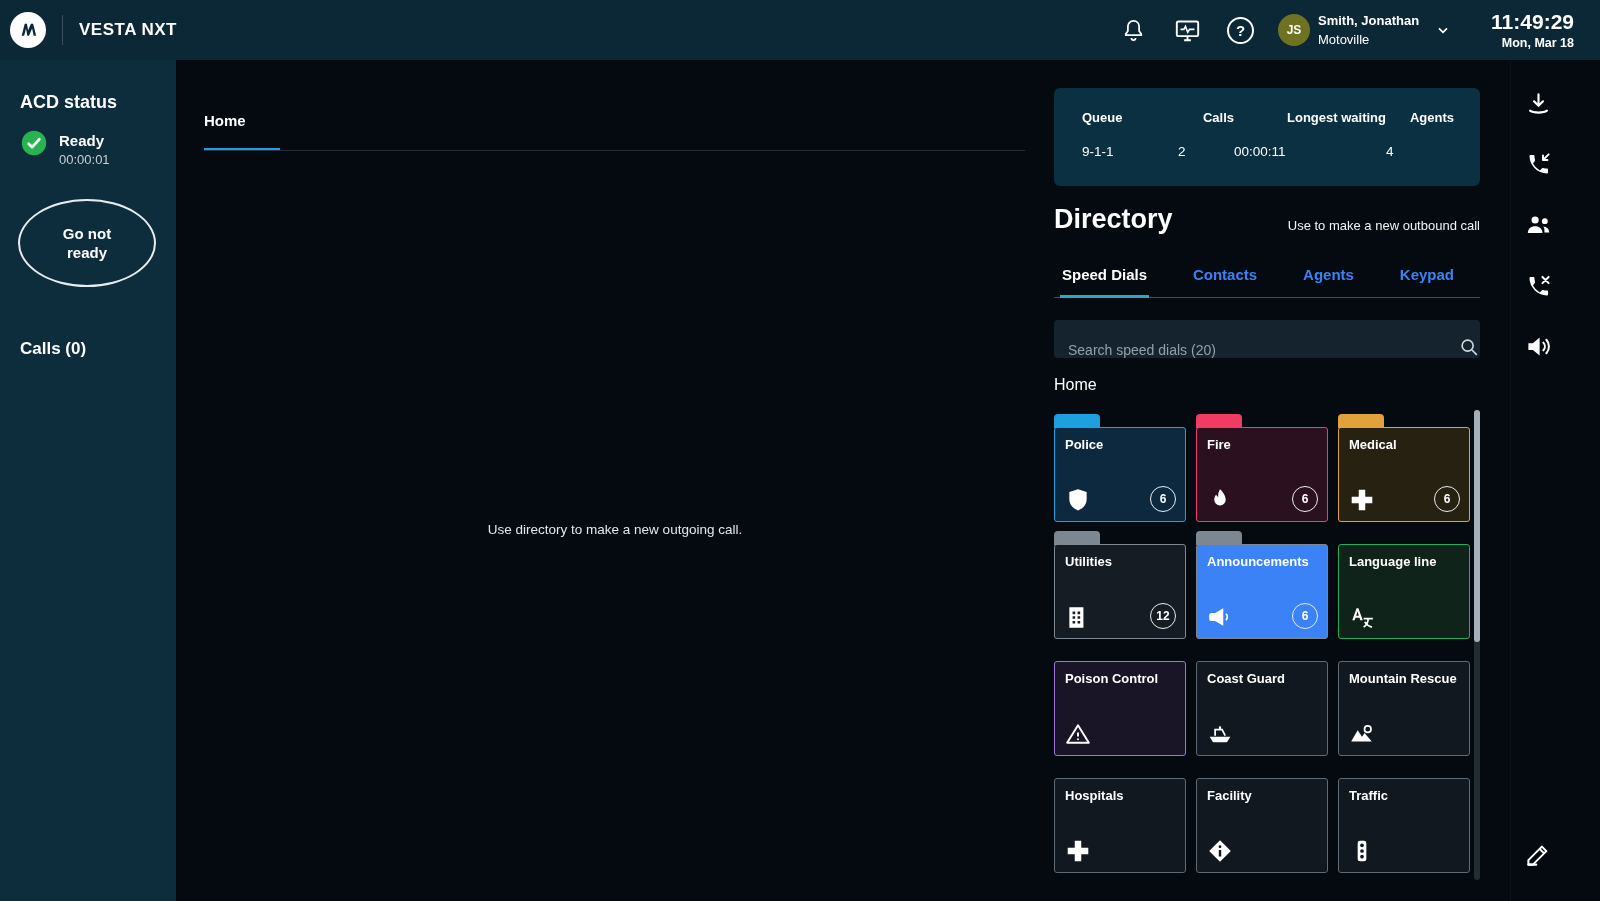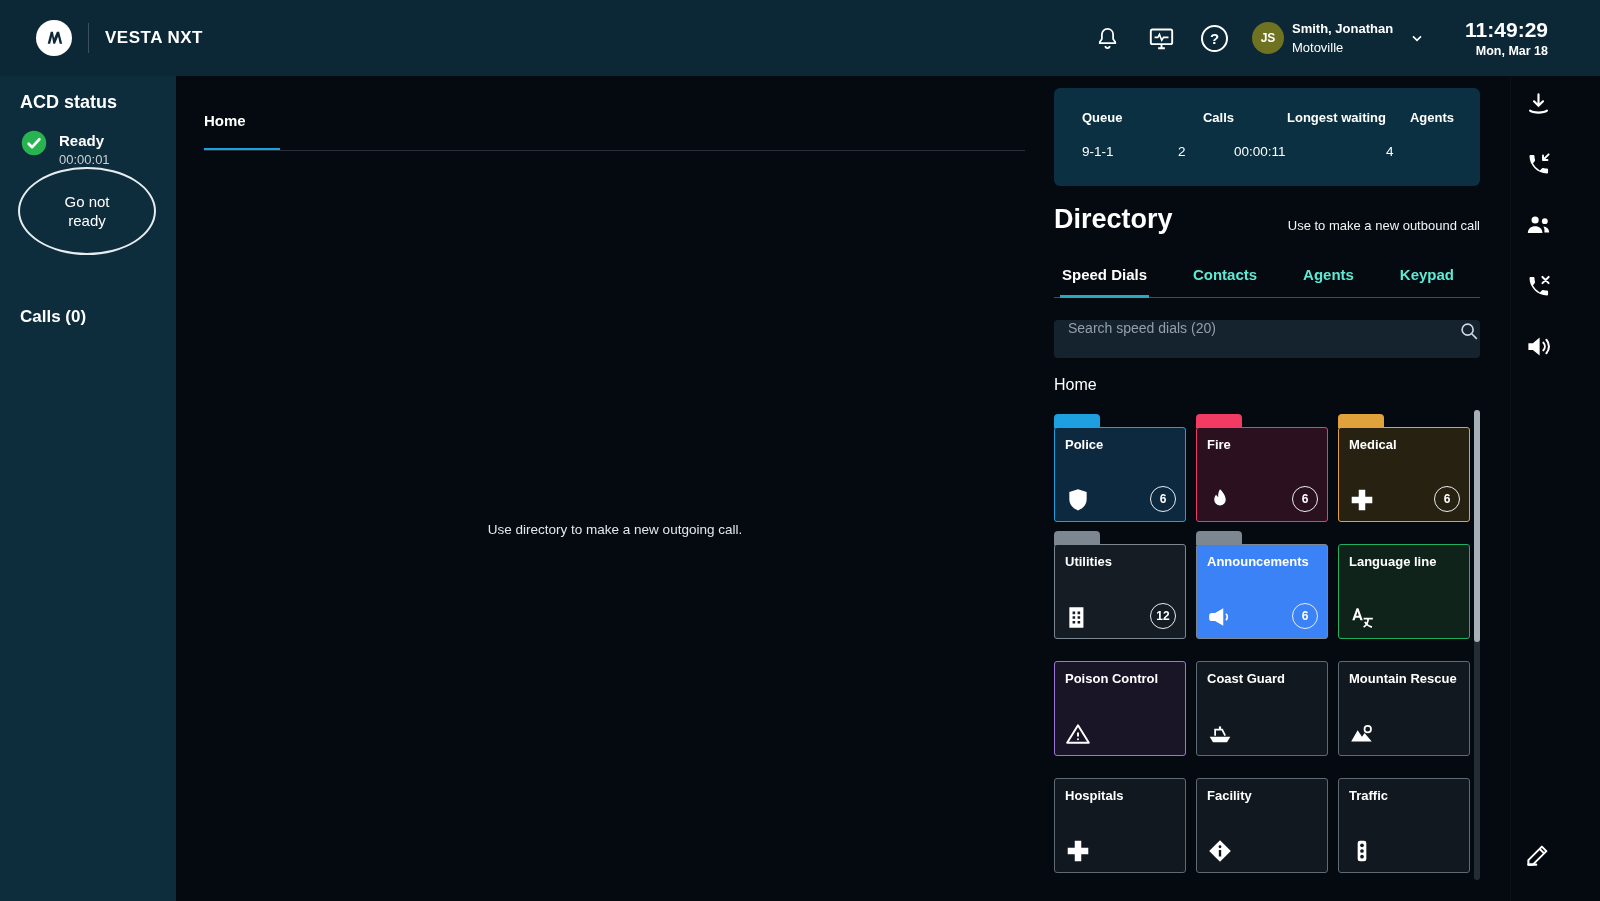--- a/index.html
+++ b/index.html
@@ -1,21 +1,21 @@
 <!DOCTYPE html>
 <html><head>
 <meta charset="utf-8">
 <style>
   *{margin:0;padding:0;box-sizing:border-box}
   html,body{width:1600px;height:901px;overflow:hidden;background:#050a10;
     font-family:"Liberation Sans",sans-serif;color:#fff}
 
   
-  .topbar{position:absolute;left:0;top:0;width:1600px;height:76px;background:#0c2837;
-    display:flex;align-items:center;padding:0 36px;z-index:9}
+  .topbar{position:absolute;left:0;top:0;width:1600px;height:60px;background:#0c2837;
+    display:flex;align-items:center;padding:0 10px;z-index:9}
   .logo{width:36px;height:36px;border-radius:50%;background:#fff;display:flex;
     align-items:center;justify-content:center;flex:0 0 auto}
   .topbar-divider{width:1px;height:30px;background:#3c4f5d;margin:0 16px}
   .brand{font-size:17px;font-weight:bold;letter-spacing:.5px}
   .topbar-right{margin-left:auto;display:flex;align-items:center;gap:24px}
   .icon-btn{width:30px;height:30px;display:flex;align-items:center;justify-content:center;cursor:pointer}
   .help-circle{width:27px;height:27px;border:2.5px solid #fff;border-radius:50%;display:flex;
     align-items:center;justify-content:center;font-size:15px;font-weight:bold;cursor:pointer}
   .user-block{display:flex;align-items:center;gap:8px;cursor:pointer}
   .avatar{width:32px;height:32px;border-radius:50%;background:#6f7220;display:flex;
@@ -24,25 +24,25 @@
   .user-name{font-weight:bold}
   .chevron{margin-left:8px;display:flex}
   .clock{text-align:right;margin-left:16px;margin-right:16px}
   .clock-time{font-size:21px;font-weight:bold;line-height:1.1}
   .clock-date{font-size:12.5px;font-weight:bold;margin-top:2px}
 
   
   .sidebar{position:absolute;left:0;top:60px;width:176px;height:841px;background:#0d2c3c;
     padding:32px 18px 0 20px}
   .acd-title{font-size:18px;font-weight:bold;margin-bottom:16px}
-  .status-row{display:flex;align-items:flex-start;gap:11px;}
+  .status-row{display:flex;align-items:flex-start;gap:11px;margin-bottom:32px}
   .status-label{font-size:15px;font-weight:bold;margin-top:3px}
   .status-timer{font-size:13px;color:#c9d1d6;margin-top:3px}
   .not-ready-btn{width:138px;height:88px;border:2px solid #e6ecef;border-radius:50%;
-    background:transparent;color:#fff;font-size:15px;font-weight:normal;line-height:1.3;
+    background:transparent;color:#fff;font-size:15px;font-weight:bold;line-height:1.3;
     display:flex;align-items:center;justify-content:center;text-align:center;cursor:pointer;
     padding:0 26px;margin:0 0 52px -2px;font-family:inherit}
   .calls-title{font-size:17px;font-weight:bold}
 
   
   .home-tab{position:absolute;left:204px;top:112px;font-size:15px;font-weight:bold;cursor:pointer}
   .home-underline{position:absolute;left:204px;top:148px;width:76px;height:3px;background:#1e9fe0}
   .main-divider{position:absolute;left:204px;top:150px;width:821px;height:1px;background:#28313b}
   .empty-state{position:absolute;left:176px;top:498px;width:878px;text-align:center}
   .empty-title{font-size:27px;font-weight:bold}
@@ -55,25 +55,25 @@
   .queue-grid .h{font-weight:bold}
   .queue-grid .r{text-align:right}
   .queue-row{display:grid;grid-template-columns:96px 56px 152px 68px;font-size:13.5px;
     margin-top:19px;cursor:pointer}
 
   
   .dir-title{position:absolute;left:1054px;top:204px;font-size:27px;font-weight:bold}
   .dir-hint{position:absolute;left:1054px;top:218px;width:426px;text-align:right;font-size:13px;color:#f0f4f6}
   .dir-tabs{position:absolute;left:1054px;top:266px;width:426px;display:flex;
     justify-content:space-between;border-bottom:1px solid #b91c1c;padding:0 26px 14px 8px}
-  .dir-tab{font-size:15px;font-weight:bold;color:#5eead4;cursor:pointer;position:relative}
+  .dir-tab{font-size:15px;font-weight:bold;color:#3b82f6;cursor:pointer;position:relative}
   .dir-tab.active{color:#fff}
   .dir-tab.active::after{content:"";position:absolute;left:-2px;right:-2px;bottom:-15px;height:3px;background:#2aa8bf}
   .search-box{position:absolute;left:1054px;top:320px;width:426px;height:38px;background:#15232e;
-    border-radius:4px;display:flex;align-items:flex-start;padding:0 0 0 14px}
+    border-radius:4px;display:flex;align-items:flex-end;padding:0 0 0 14px}
   .search-box input{flex:1;background:transparent;border:none;outline:none;color:#cfd8de;
     font-size:14px;font-family:inherit}
   .search-box input::placeholder{color:#93a0aa}
   .section-label{position:absolute;left:1054px;top:376px;font-size:16px}
 
   .cards-grid{position:absolute;left:1054px;top:410px;width:416px;display:grid;
     grid-template-columns:repeat(3,132px);gap:22px 10px;padding-top:17px}
   .card{position:relative;height:95px;border:1px solid #5f6a74;border-radius:3px;cursor:pointer;background:#11181f}
   .card-tab{position:absolute;left:-1px;top:-14px;width:46px;height:14px;border-radius:4px 4px 0 0}
   .card-label{position:absolute;left:10px;top:9px;font-size:13px;font-weight:bold;white-space:nowrap}

